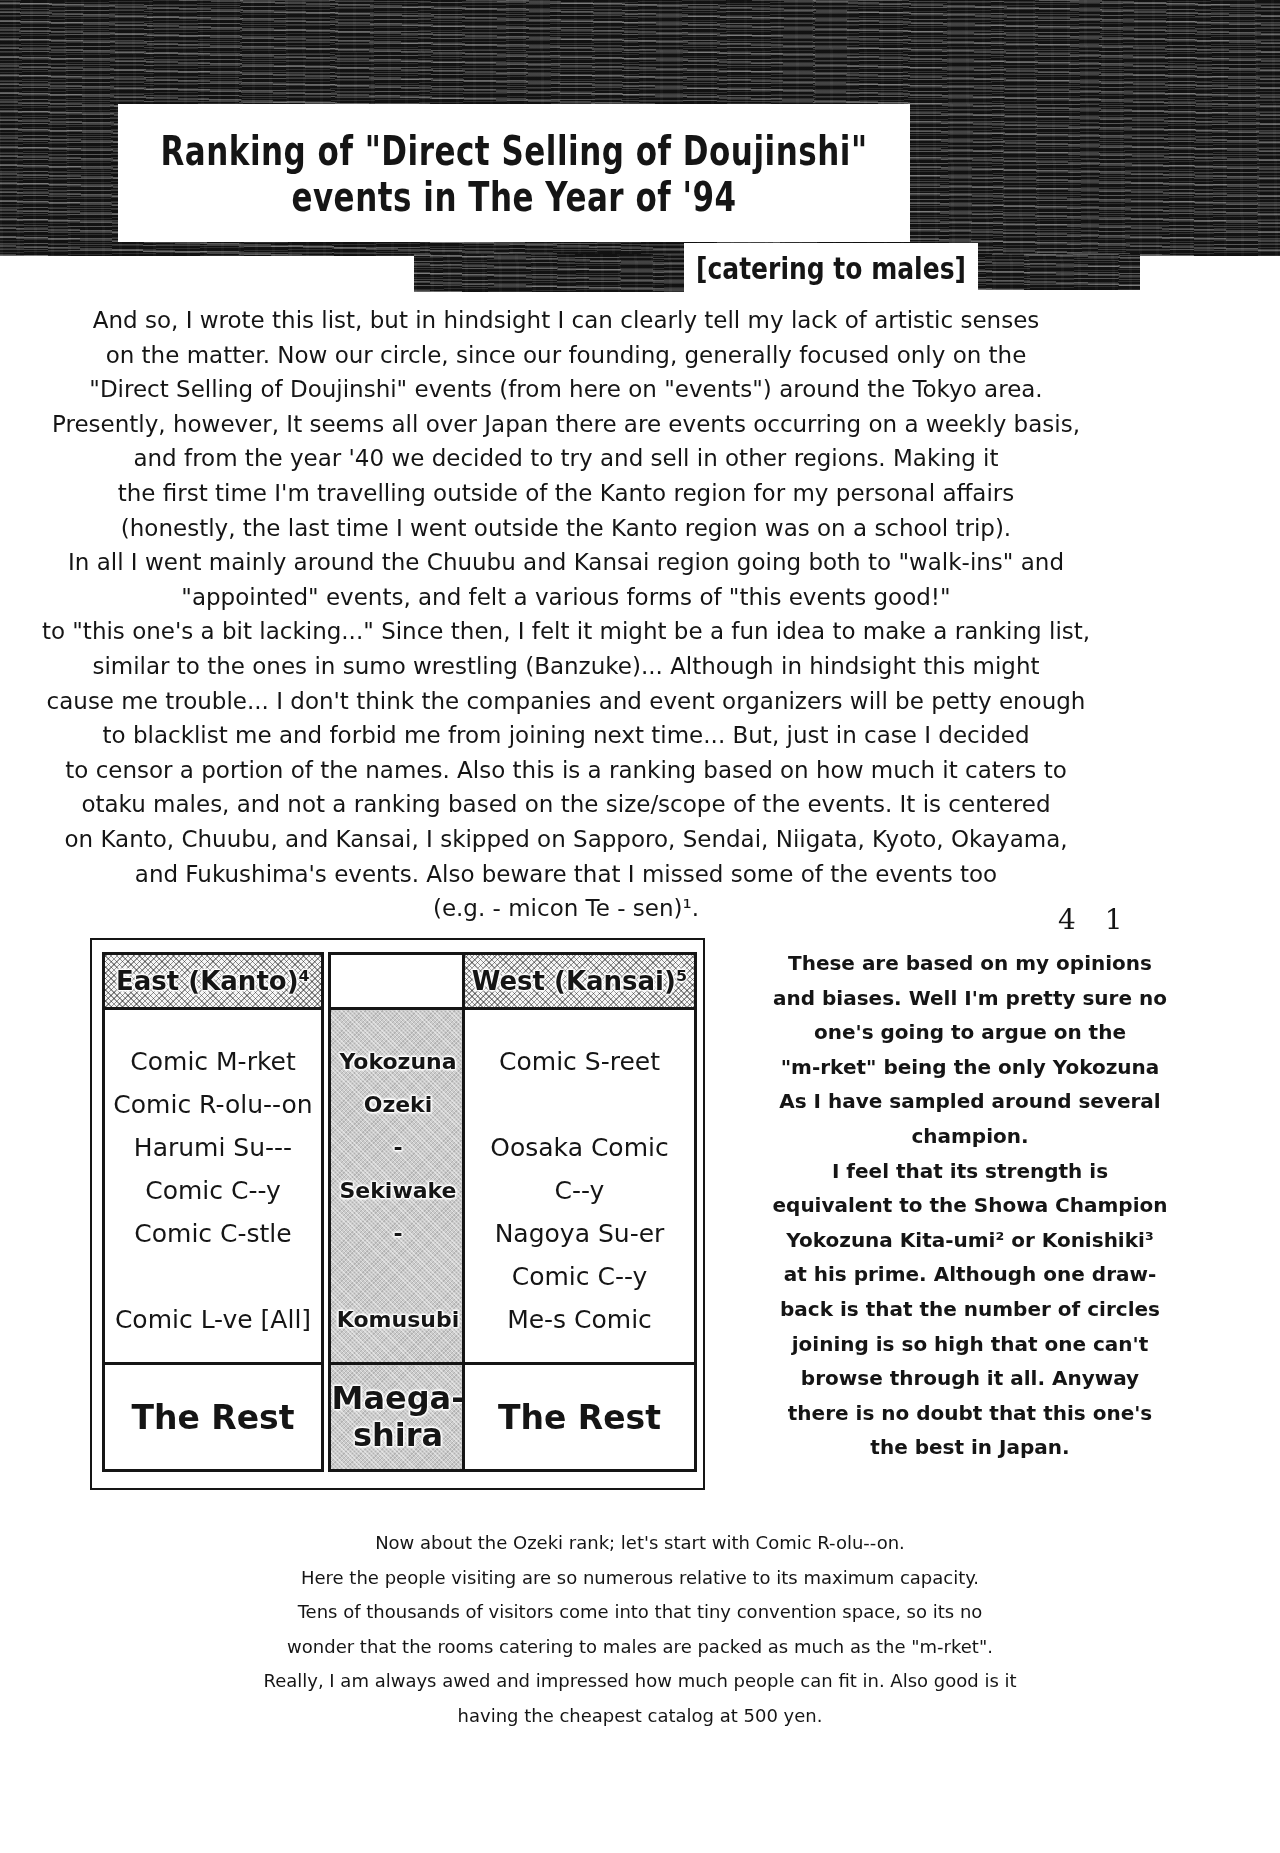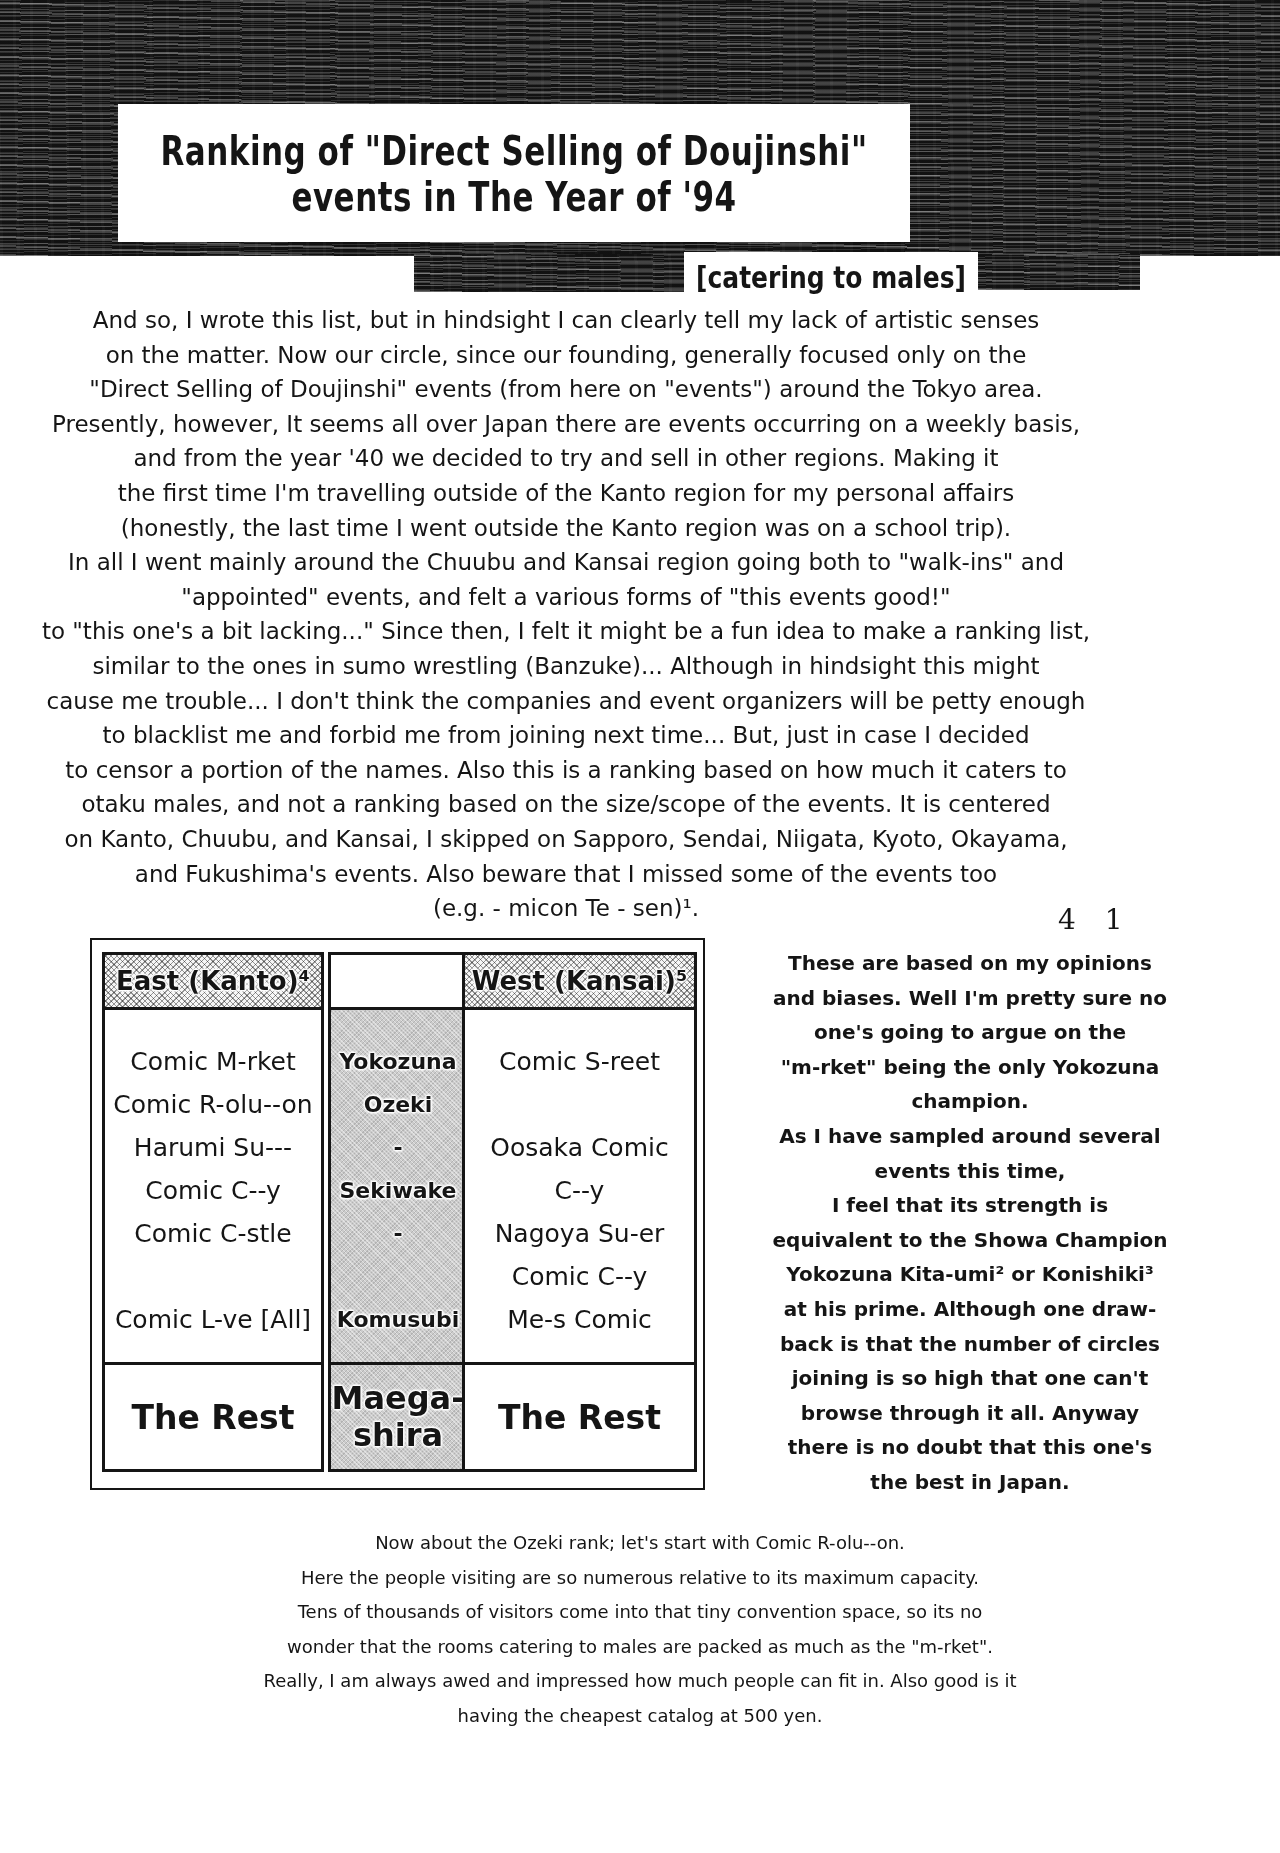--- a/index.html
+++ b/index.html
@@ -26,21 +26,21 @@
   .title-box {
     position:absolute; left:118px; top:104px; width:792px; height:138px;
     background:#ffffff; display:flex; flex-direction:column;
     justify-content:center; align-items:center; gap:10px;
   }
   .title-line {
     font-size:31px; font-weight:bold; white-space:nowrap;
     transform:scaleY(1.32); letter-spacing:0.5px;
   }
   .subtitle-box {
-    position:absolute; left:684px; top:252px; width:294px; height:50px;
+    position:absolute; left:684px; top:243px; width:294px; height:50px;
     background:#ffffff; display:flex; align-items:center; justify-content:center;
   }
   .subtitle-text { font-size:25px; font-weight:bold; white-space:nowrap; transform:scaleY(1.2); }
 
   
   .intro { position:absolute; left:0; top:303px; width:1132px; text-align:center; }
   .intro .tline { line-height:34.6px; font-size:23px; white-space:nowrap; }
 
   .side-note { position:absolute; left:690px; top:946px; width:560px; text-align:center; }
   .side-note .tline { line-height:34.6px; font-size:20px; white-space:nowrap;font-weight:bold; }
@@ -190,23 +190,22 @@
       </div>
     </div>
 
   </div>
 
   <div class="side-note">
     <div class="tline">These are based on my opinions</div>
     <div class="tline">and biases. Well I'm pretty sure no</div>
     <div class="tline">one's going to argue on the</div>
     <div class="tline">"m-rket" being the only Yokozuna</div>
+    <div class="tline">As I have sampled around several</div>
     <div class="tline">champion.</div>
-    <div class="tline">As I have sampled around several</div>
-    <div class="tline">events this time,</div>
     <div class="tline">I feel that its strength is</div>
     <div class="tline">equivalent to the Showa Champion</div>
     <div class="tline">Yokozuna Kita-umi² or Konishiki³</div>
     <div class="tline">at his prime. Although one draw-</div>
     <div class="tline">back is that the number of circles</div>
     <div class="tline">joining is so high that one can't</div>
     <div class="tline">browse through it all. Anyway</div>
     <div class="tline">there is no doubt that this one's</div>
     <div class="tline">the best in Japan.</div>
   </div>

